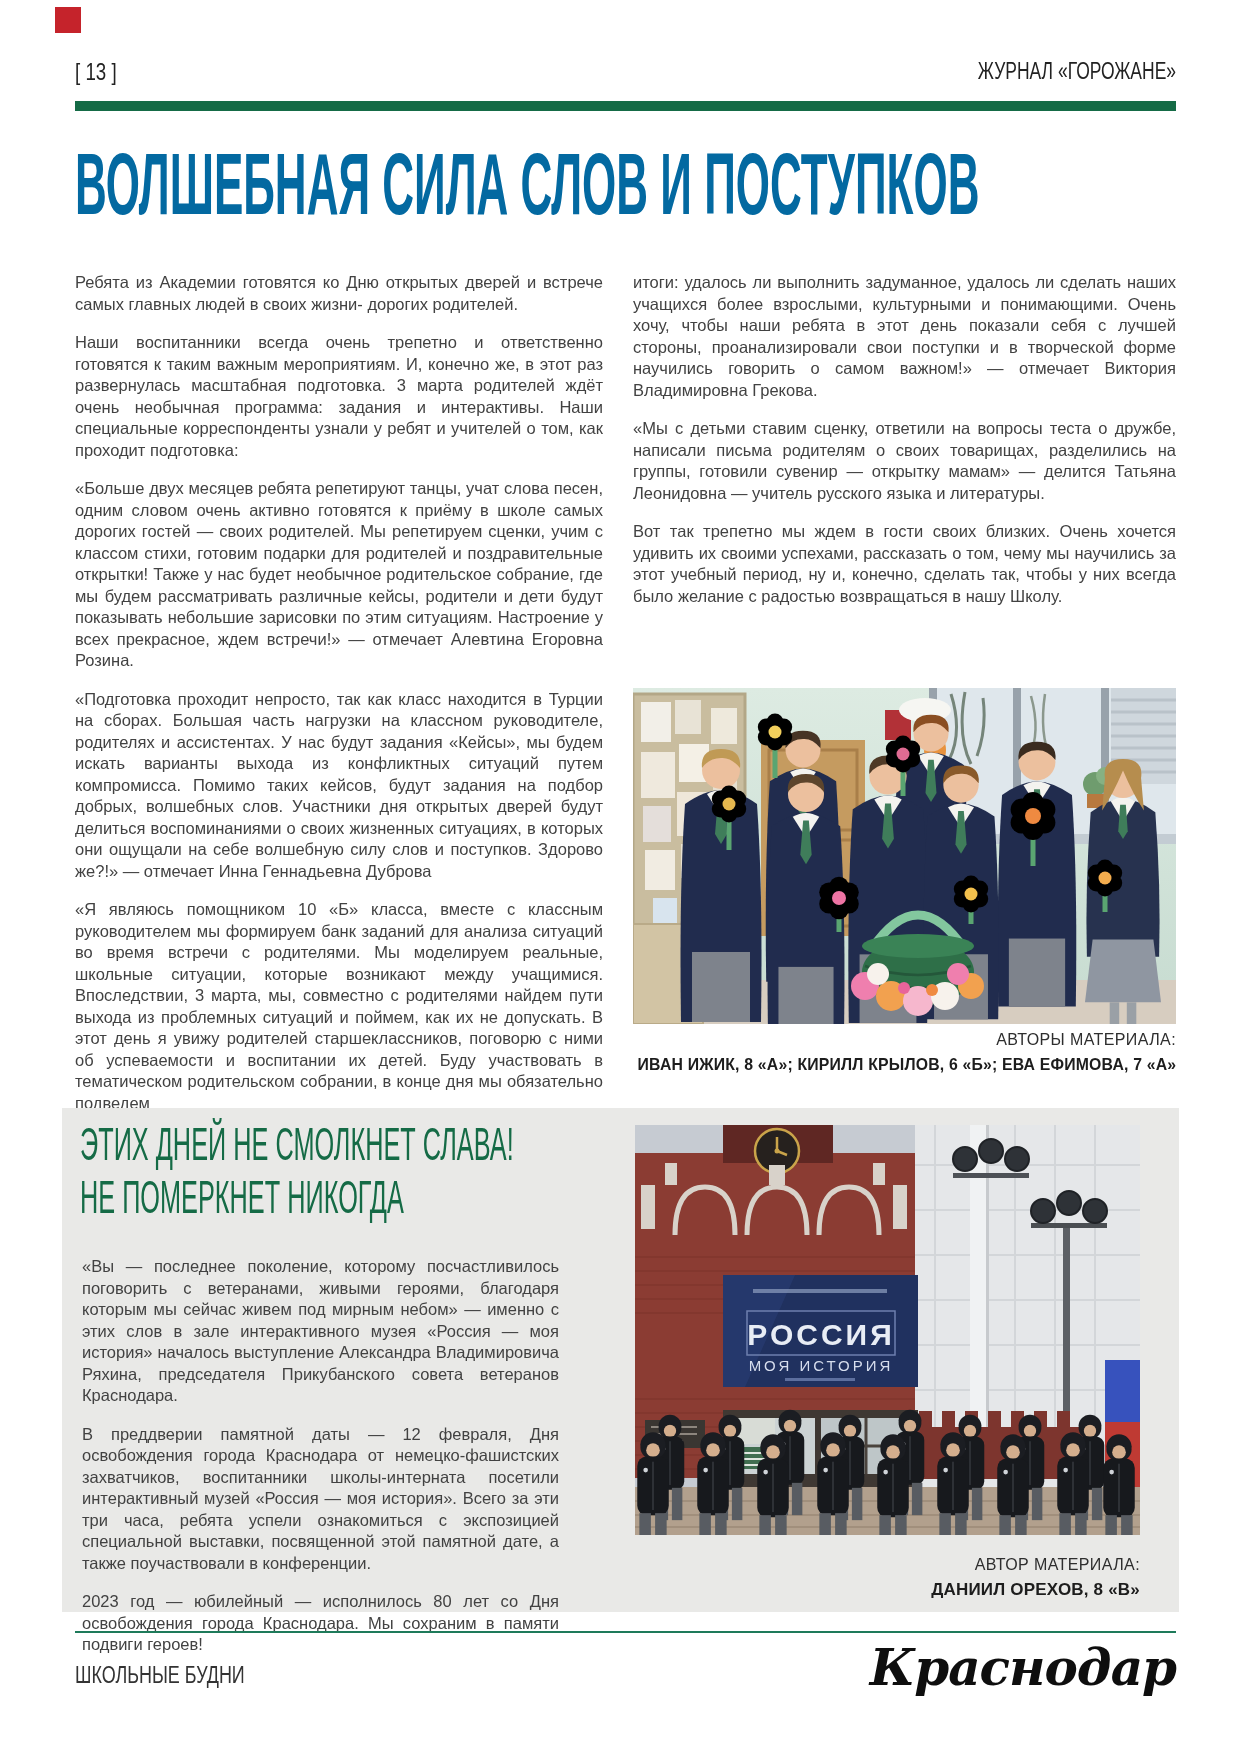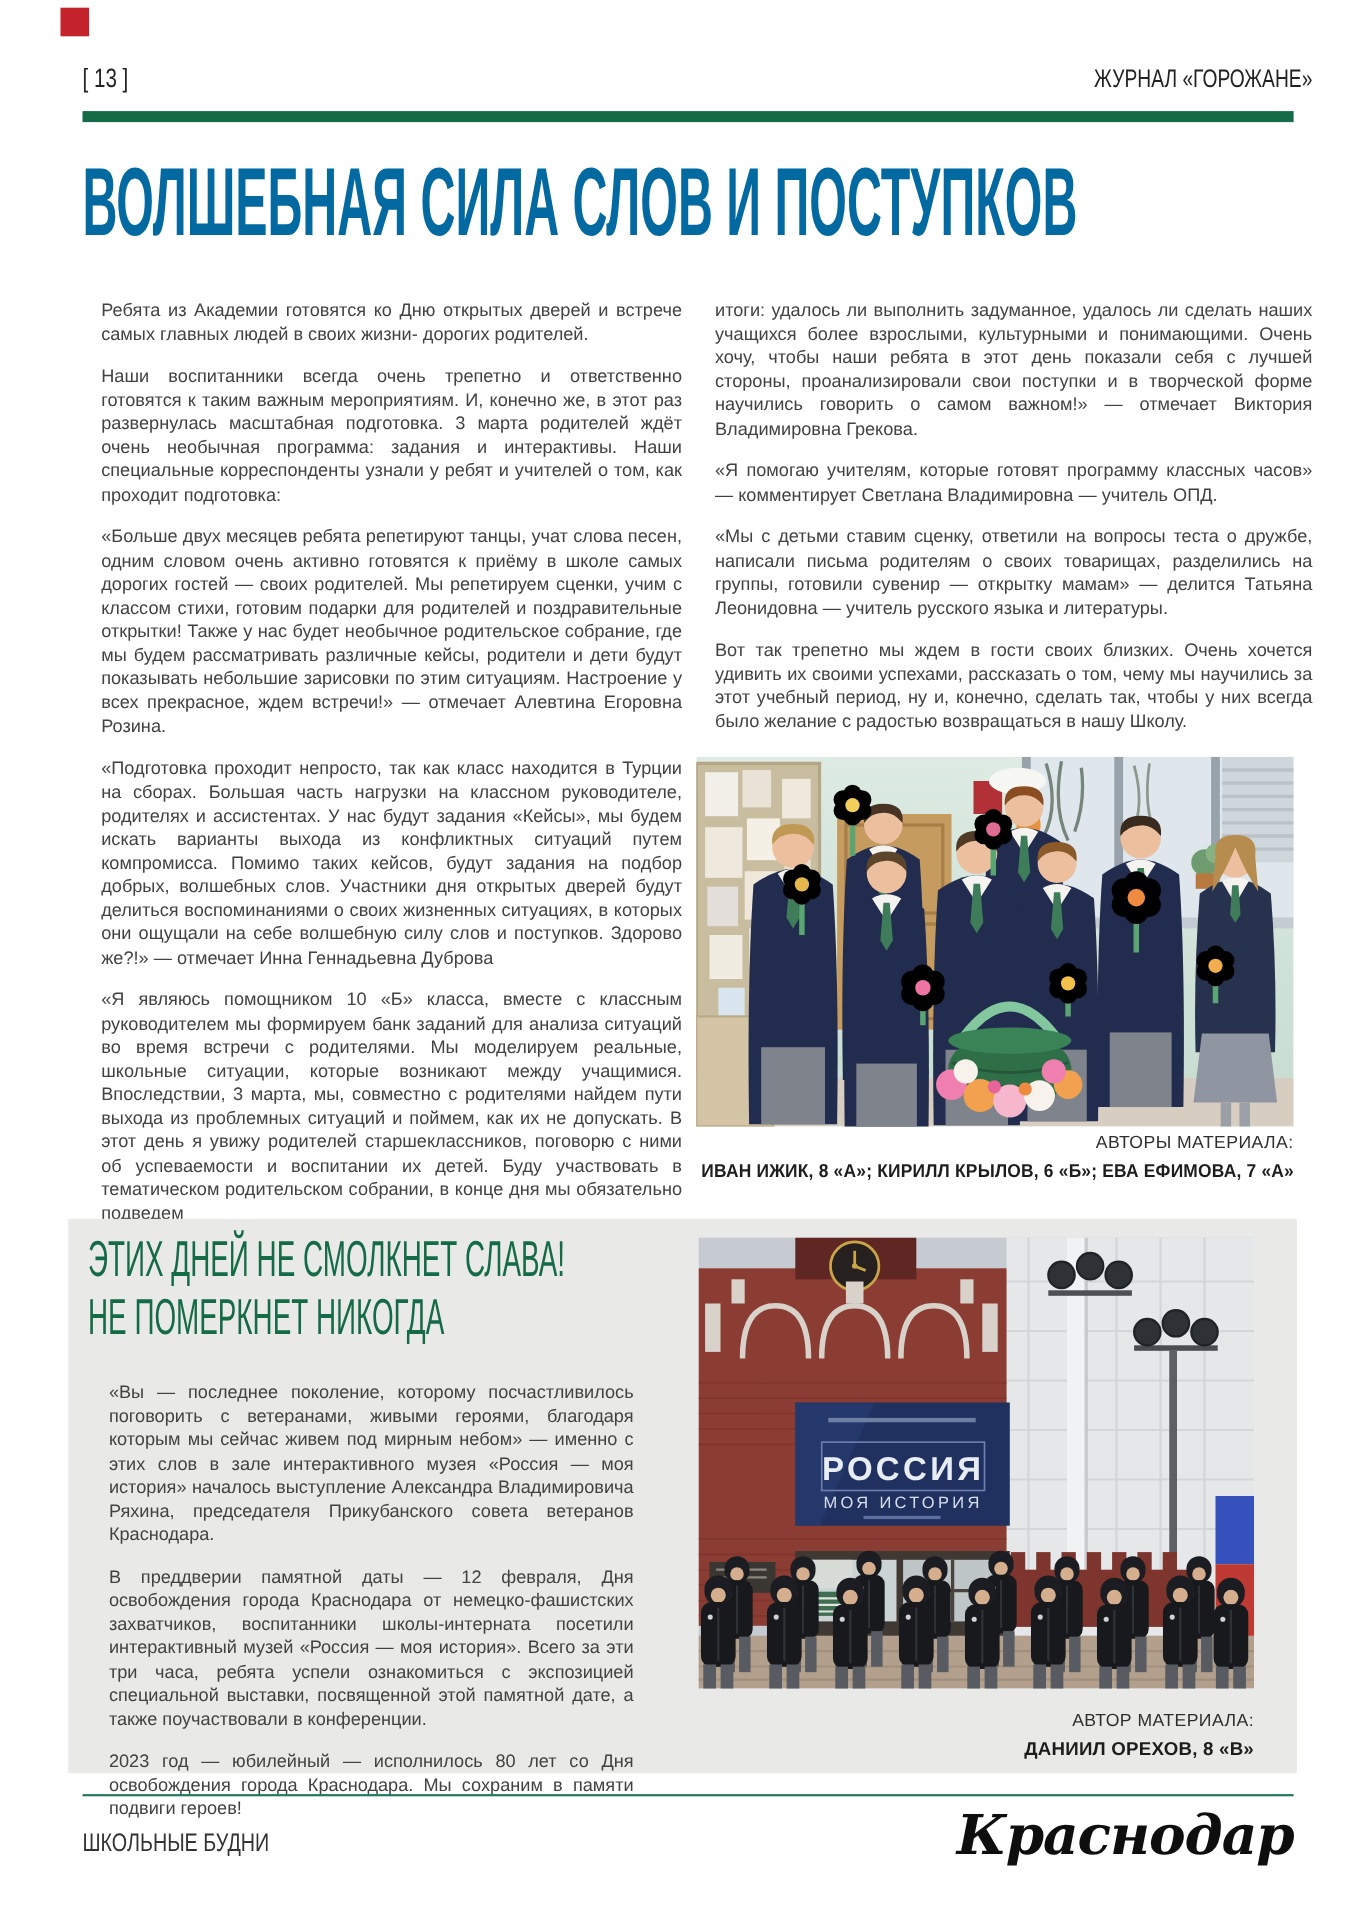--- a/index.html
+++ b/index.html
@@ -6,29 +6,29 @@
   #page{position:relative;width:1241px;height:1754px;background:#ffffff;overflow:hidden;
         font-family:"Liberation Sans",sans-serif;color:#424242;}
   .abs{position:absolute;}
   .condensed{display:inline-block;white-space:nowrap;transform-origin:left top;}
   .condensed-r{display:inline-block;white-space:nowrap;transform-origin:right top;}
 
   .red-mark{left:55px;top:7px;width:26px;height:26px;background:#c5232b;}
 
   .page-num{left:75px;top:58px;font-size:24px;font-weight:500;color:#222;}
   .page-num span{transform:scaleX(0.78);}
-  .journal{right:48px;top:58px;font-size:23px;font-weight:500;color:#222;text-align:right;}
+  .journal{right:65px;top:58px;font-size:23px;font-weight:500;color:#222;text-align:right;}
   .journal span{transform:scaleX(0.76);}
 
   .green-bar{left:75px;top:101px;width:1101px;height:10px;background:#156b46;}
 
   .h1{left:75px;top:140px;width:1101px;color:#0369a1;font-size:88px;font-weight:bold;line-height:88px;}
   .h1 span{transform:scaleX(0.50);letter-spacing:0px;}
 
-  .col{font-size:16.5px;line-height:21.5px;text-align:justify;color:#424242;margin-left:17px;}
+  .col{font-size:16.5px;line-height:21.5px;text-align:justify;color:#424242;}
   .col p{margin:0 0 17px 0;}
   .col-left{left:75px;top:272px;width:528px;}
   .col-right{left:633px;top:272px;width:543px;}
 
   .photo1{left:633px;top:688px;width:543px;height:336px;}
   .photo2{left:635px;top:1125px;width:505px;height:410px;}
   .photo1 svg,.photo2 svg{display:block;}
 
   .cap-label{font-size:16px;color:#2e2e2e;letter-spacing:0.4px;}
   .cap-authors{font-size:17px;font-weight:bold;color:#1d1d1d;letter-spacing:0.2px;}
@@ -67,21 +67,20 @@
   <div class="abs col col-left">
     <p>Ребята из Академии готовятся ко Дню открытых дверей и встрече самых главных людей в своих жизни- дорогих родителей.</p>
     <p>Наши воспитанники всегда очень трепетно и ответственно готовятся к таким важным мероприятиям. И, конечно же, в этот раз развернулась масштабная подготовка. 3 марта родителей ждёт очень необычная программа: задания и интерактивы. Наши специальные корреспонденты узнали у ребят и учителей о том, как проходит подготовка:</p>
     <p>«Больше двух месяцев ребята репетируют танцы, учат слова песен, одним словом очень активно готовятся к приёму в школе самых дорогих гостей — своих родителей. Мы репетируем сценки, учим с классом стихи, готовим подарки для родителей и поздравительные открытки! Также у нас будет необычное родительское собрание, где мы будем рассматривать различные кейсы, родители и дети будут показывать небольшие зарисовки по этим ситуациям. Настроение у всех прекрасное, ждем встречи!» — отмечает Алевтина Егоровна Розина.</p>
     <p>«Подготовка проходит непросто, так как класс находится в Турции на сборах. Большая часть нагрузки на классном руководителе, родителях и ассистентах. У нас будут задания «Кейсы», мы будем искать варианты выхода из конфликтных ситуаций путем компромисса. Помимо таких кейсов, будут задания на подбор добрых, волшебных слов. Участники дня открытых дверей будут делиться воспоминаниями о своих жизненных ситуациях, в которых они ощущали на себе волшебную силу слов и поступков. Здорово же?!» — отмечает Инна Геннадьевна Дуброва</p>
     <p>«Я являюсь помощником 10 «Б» класса, вместе с классным руководителем мы формируем банк заданий для анализа ситуаций во время встречи с родителями. Мы моделируем реальные, школьные ситуации, которые возникают между учащимися. Впоследствии, 3 марта, мы, совместно с родителями найдем пути выхода из проблемных ситуаций и поймем, как их не допускать. В этот день я увижу родителей старшеклассников, поговорю с ними об успеваемости и воспитании их детей. Буду участвовать в тематическом родительском собрании, в конце дня мы обязательно подведем</p>
   </div>
 
   <div class="abs col col-right">
     <p>итоги: удалось ли выполнить задуманное, удалось ли сделать наших учащихся более взрослыми, культурными и понимающими. Очень хочу, чтобы наши ребята в этот день показали себя с лучшей стороны, проанализировали свои поступки и в творческой форме научились говорить о самом важном!» — отмечает Виктория Владимировна Грекова.</p>
-    <p>«Я помогаю учителям, которые готовят программу классных часов» — комментирует Светлана Владимировна — учитель ОПД.</p>
     <p>«Мы с детьми ставим сценку, ответили на вопросы теста о дружбе, написали письма родителям о своих товарищах, разделились на группы, готовили сувенир — открытку мамам» — делится Татьяна Леонидовна — учитель русского языка и литературы.</p>
     <p>Вот так трепетно мы ждем в гости своих близких. Очень хочется удивить их своими успехами, рассказать о том, чему мы научились за этот учебный период, ну и, конечно, сделать так, чтобы у них всегда было желание с радостью возвращаться в нашу Школу.</p>
   </div>
 
   <div class="abs photo1">
     <svg width="543" height="336" viewBox="0 0 543 336" xmlns="http://www.w3.org/2000/svg">
       <defs>
         <linearGradient id="wallg" x1="0" y1="0" x2="0" y2="1">
           <stop offset="0" stop-color="#ddebe2"></stop>
             <stop offset="1" stop-color="#c6dbd0"></stop>

